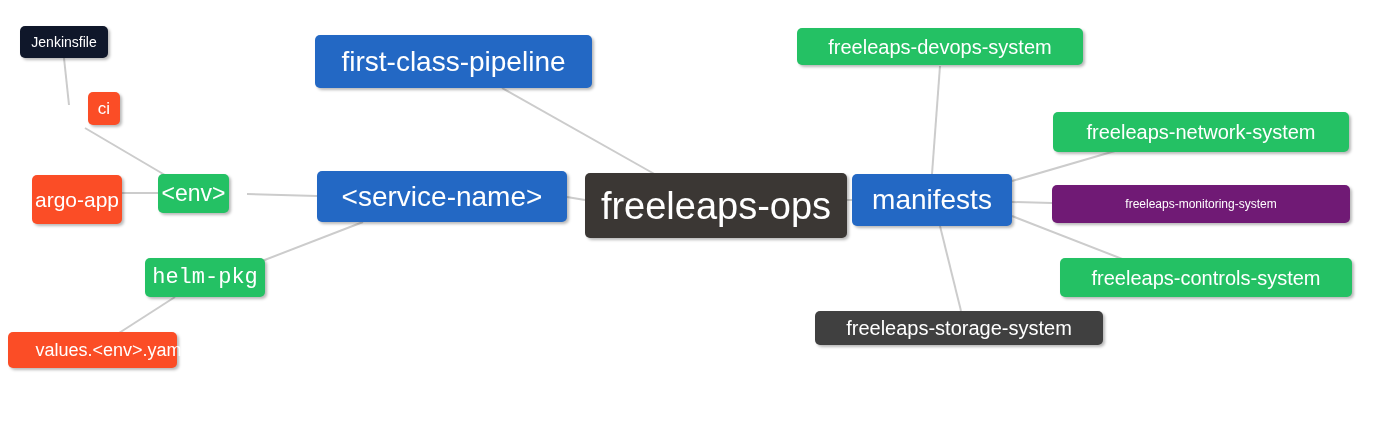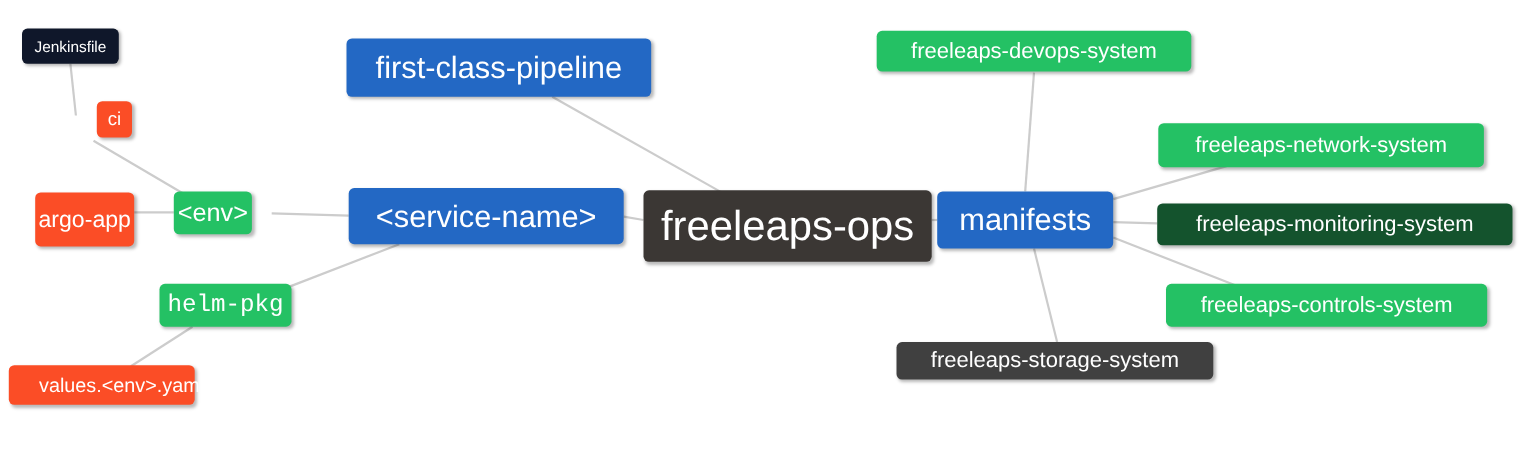--- a/index.html
+++ b/index.html
@@ -61,17 +61,17 @@
       <div class="node" style="left: 32px; top: 175px; width: 90px; height: 49px; font-size: 21px; background: rgb(251, 77, 38);">argo-app</div>
       <div class="node" style="left: 158px; top: 174px; width: 71px; height: 39px; font-size: 23px; background: rgb(36, 193, 100);">&lt;env&gt;</div>
       <div class="node" style="left: 317px; top: 171px; width: 250px; height: 51px; font-size: 28px; background: rgb(35, 104, 196);">&lt;service-name&gt;</div>
       <div class="node" style="left: 145px; top: 258px; width: 120px; height: 39px; font-size: 22px; background: rgb(36, 193, 100); font-family: Liberation Mono, monospace;">helm-pkg</div>
       <div class="node" style="left: 8px; top: 332px; width: 169px; height: 36px; font-size: 18px; background: rgb(251, 77, 38); padding-left: 36px;">values.&lt;env&gt;.yaml</div>
       <div class="node" style="left: 315px; top: 35px; width: 277px; height: 53px; font-size: 28px; background: rgb(35, 104, 196); text-align: center;">first-class-pipeline</div>
       <div class="node" style="left: 585px; top: 173px; width: 262px; height: 65px; font-size: 38px; background: rgb(59, 55, 52);">freeleaps-ops</div>
       <div class="node" style="left: 852px; top: 174px; width: 160px; height: 52px; font-size: 28px; background: rgb(35, 104, 196);">manifests</div>
       <div class="node" style="left: 797px; top: 28px; width: 286px; height: 37px; font-size: 20px; background: rgb(36, 193, 100);">freeleaps-devops-system</div>
       <div class="node" style="left: 1053px; top: 112px; width: 296px; height: 40px; font-size: 20px; background: rgb(36, 193, 100);">freeleaps-network-system</div>
-      <div class="node" style="left: 1052px; top: 185px; width: 323px; height: 38px; font-size: 20px; background: #14532d;">freeleaps-monitoring-system</div>
+      <div class="node" style="left: 1052px; top: 185px; width: 298px; height: 38px; font-size: 12px; background: #701a75;">freeleaps-monitoring-system</div>
       <div class="node" style="left: 1060px; top: 258px; width: 292px; height: 39px; font-size: 20px; background: rgb(36, 193, 100);">freeleaps-controls-system</div>
       <div class="node" style="left: 815px; top: 311px; width: 288px; height: 34px; font-size: 20px; background: #404040;">freeleaps-storage-system</div>
     </div>
 </div>
 
 </body></html>

